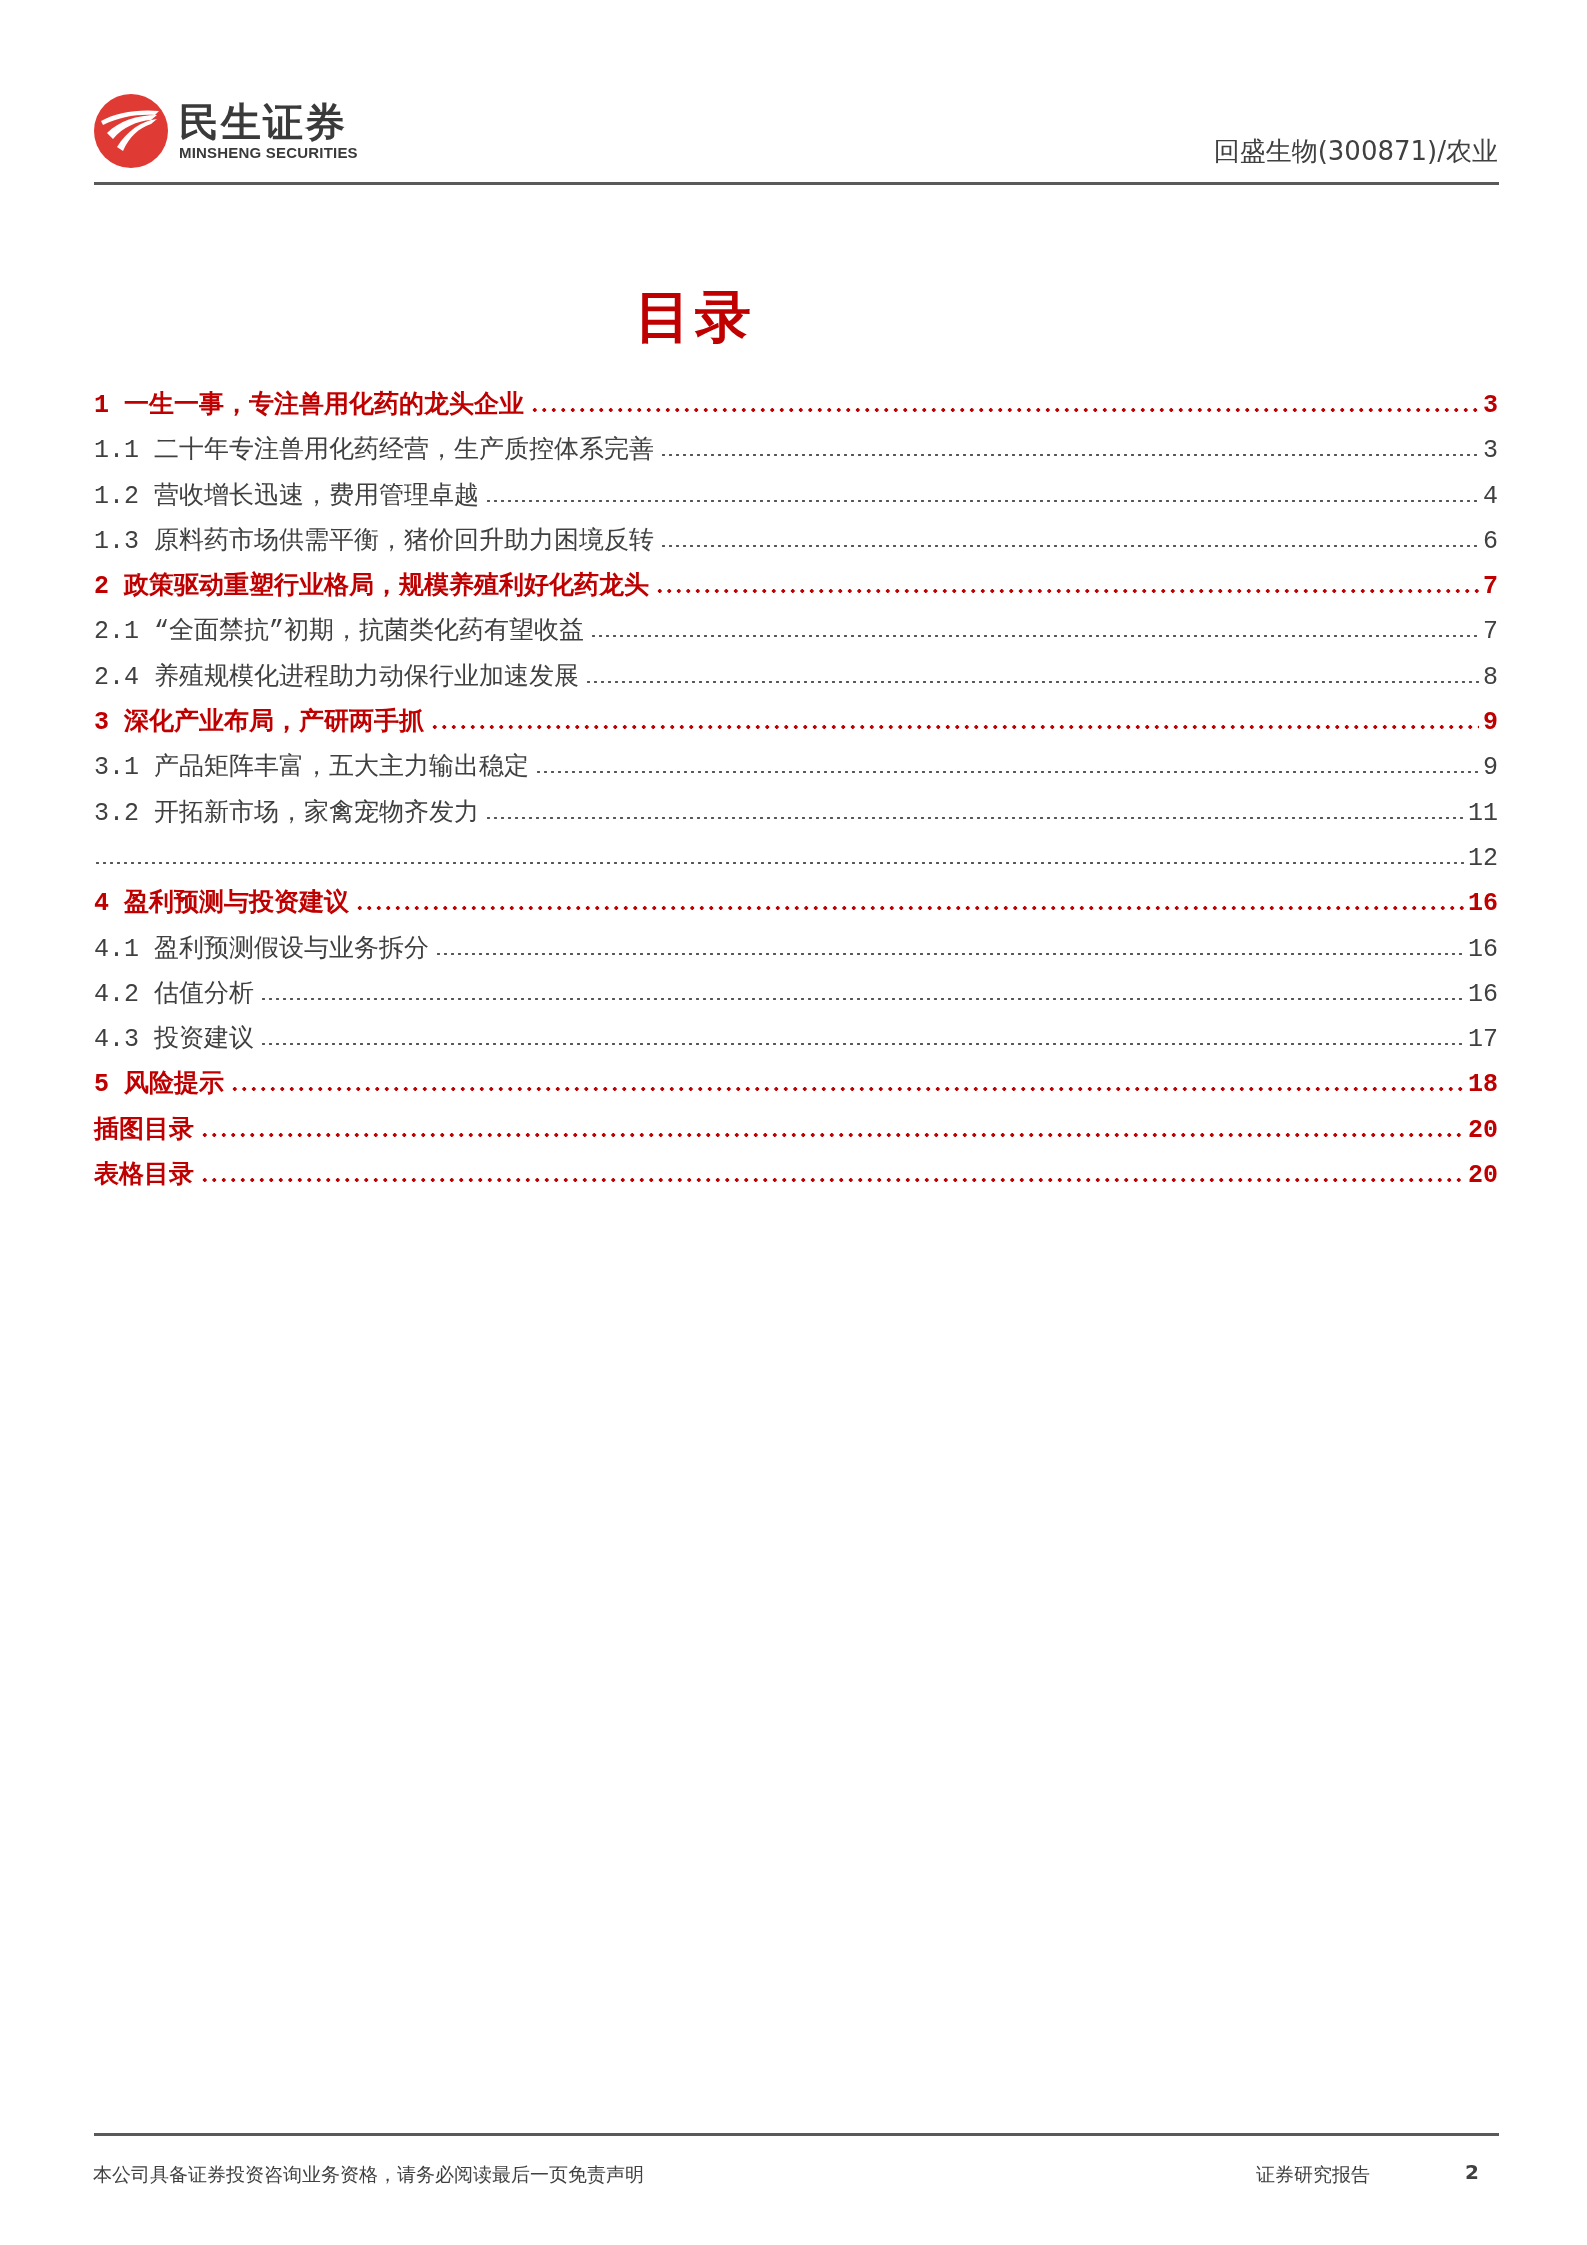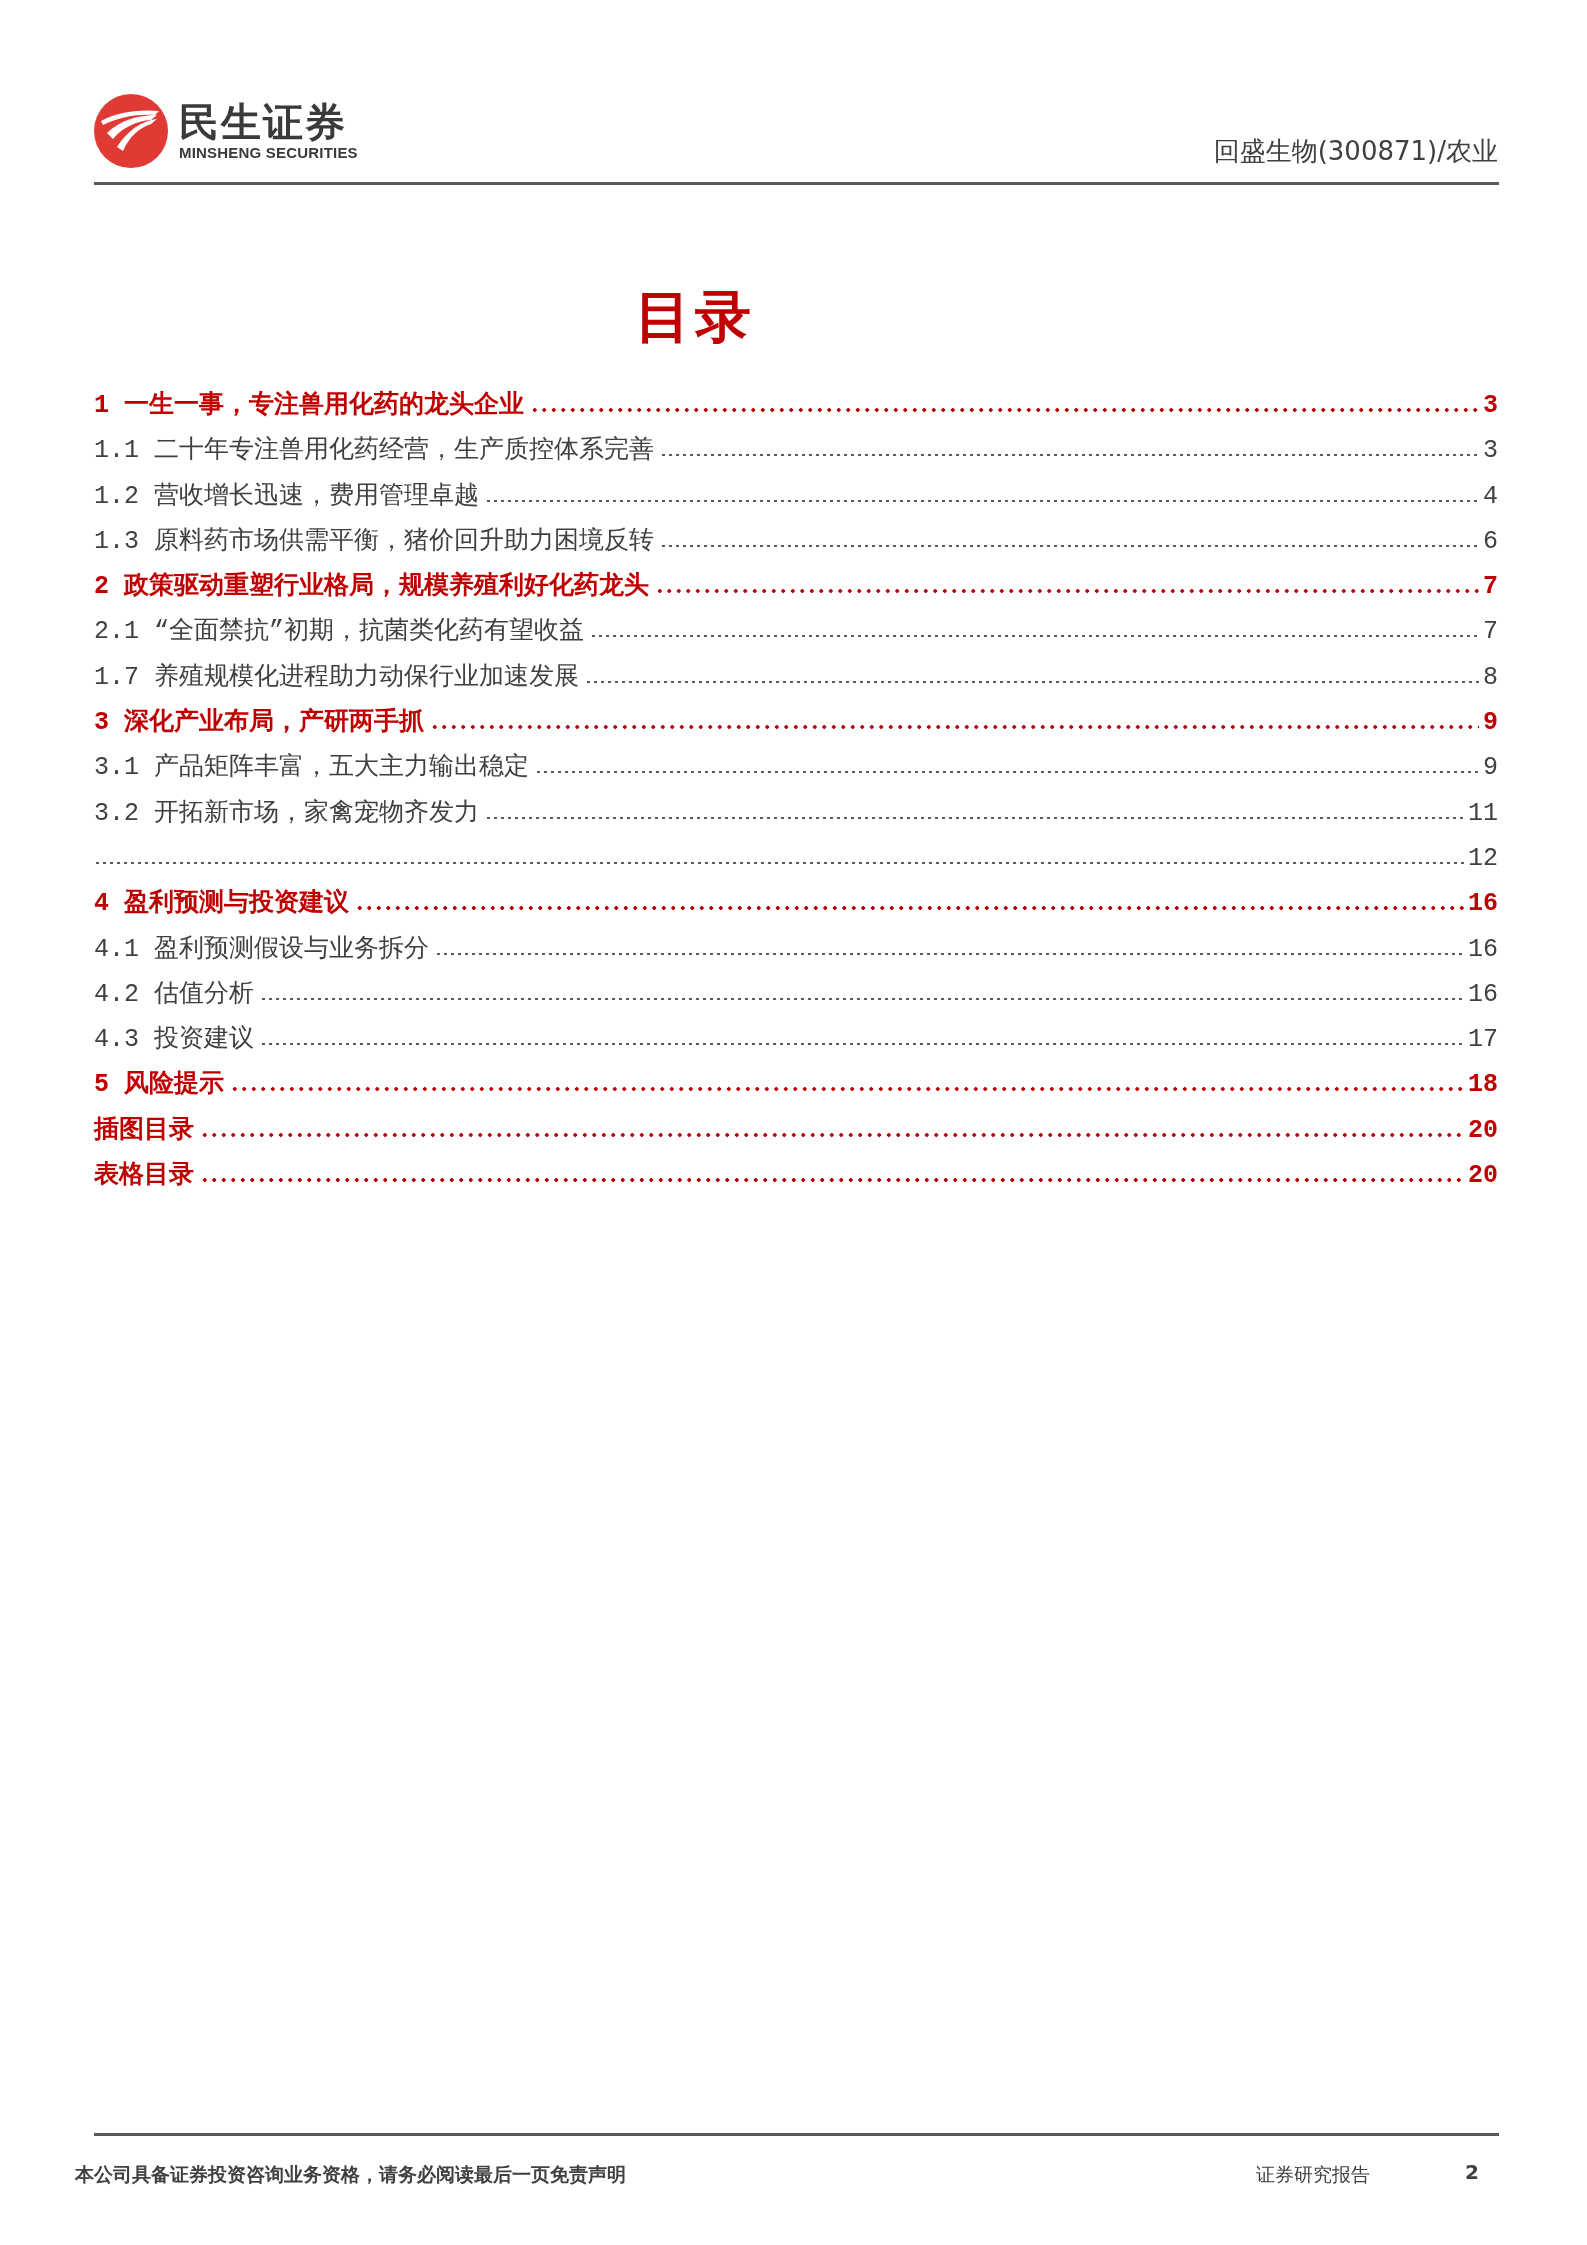--- a/index.html
+++ b/index.html
@@ -132,26 +132,25 @@
     .footer-rule {
       position: absolute;
       left: 94px;
       top: 2133px;
       width: 1405px;
       height: 3px;
       background: #595959;
     }
     .footer-left {
       position: absolute;
-      left: 75px;
+      left: 93px;
       top: 2162px;
       font-size: 19px;
       color: #404040;
       white-space: nowrap;
-      font-weight: bold;
     }
     .footer-right {
       position: absolute;
       left: 1236px;
       top: 2162px;
       font-size: 19px;
       color: #404040;
       white-space: nowrap;
       margin-left: 20px;
     }
@@ -211,21 +210,21 @@
       <span class="label">2 政策驱动重塑行业格局，规模养殖利好化药龙头</span>
       <span class="leader"></span>
       <span class="page">7</span>
     </div>
     <div class="toc-row level2">
       <span class="label">2.1 “全面禁抗”初期，抗菌类化药有望收益</span>
       <span class="leader"></span>
       <span class="page">7</span>
     </div>
     <div class="toc-row level2">
-      <span class="label">1.7 养殖规模化进程助力动保行业加速发展</span>
+      <span class="label">2.4 养殖规模化进程助力动保行业加速发展</span>
       <span class="leader"></span>
       <span class="page">8</span>
     </div>
     <div class="toc-row level1">
       <span class="label">3 深化产业布局，产研两手抓</span>
       <span class="leader"></span>
       <span class="page">9</span>
     </div>
     <div class="toc-row level2">
       <span class="label">3.1 产品矩阵丰富，五大主力输出稳定</span>

